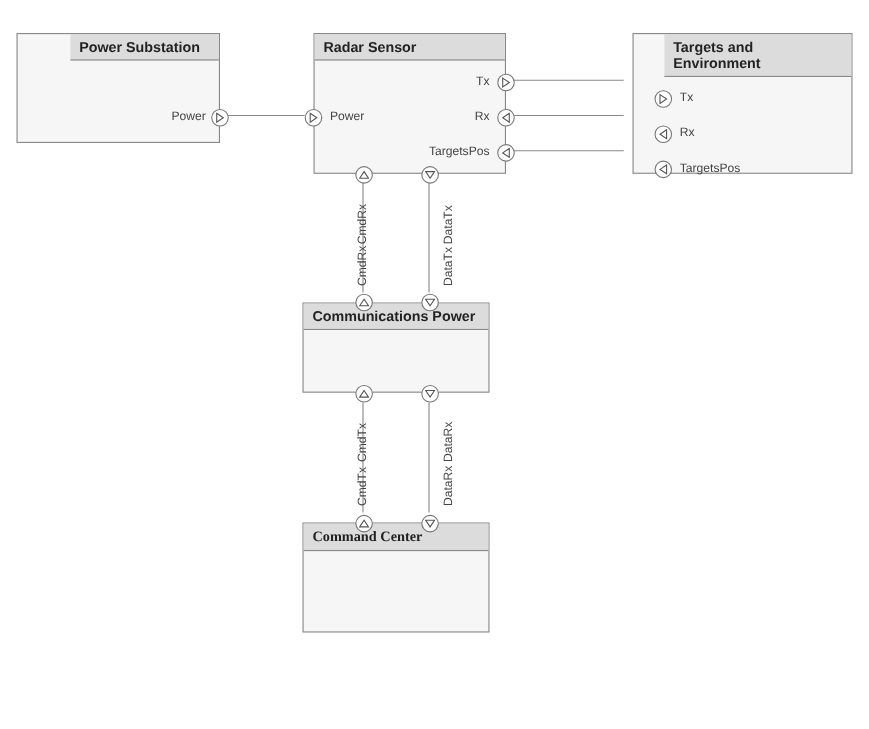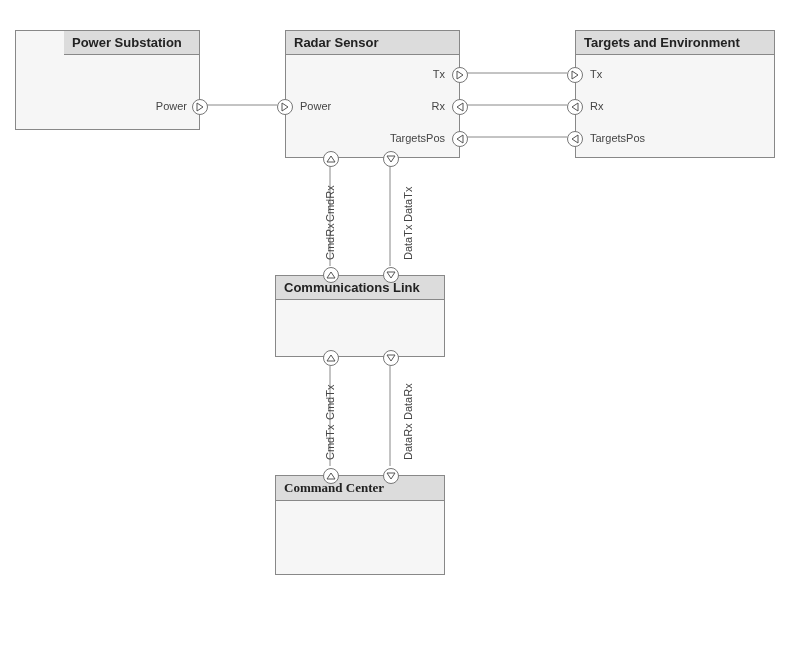--- a/index.html
+++ b/index.html
@@ -150,21 +150,21 @@
         </svg>
     </div>
   </div>
 </div>
 
 <span class="vlabel" style="left:324px; top:222px;">CmdRx</span>
 <span class="vlabel" style="left:324px; top:260px;">CmdRx</span>
 <span class="vlabel" style="left:402px; top:222px;">DataTx</span>
 <span class="vlabel" style="left:402px; top:260px;">DataTx</span>
 
-<div class="block" style="left:575px; top:30px; width:200px; height:128px;">
+<div class="block" style="left:575px; top:30px; width:200px; height:128px;padding-left:28px;">
   <div class="block-header">Targets and Environment</div>
   <div class="block-body">
 
     <div class="port" style="left:-9px; top:12px;">
       <svg width="10" height="10">
           <polygon points="2,1 8,5 2,9" fill="none" stroke="#555" stroke-width="1"></polygon>
         </svg>
     </div>
     <span class="port-label" style="left:14px; top:13px;">Tx</span>
 
@@ -178,21 +178,21 @@
     <div class="port" style="left:-9px; top:76px;">
       <svg width="10" height="10">
           <polygon points="8,1 2,5 8,9" fill="none" stroke="#555" stroke-width="1"></polygon>
         </svg>
     </div>
     <span class="port-label" style="left:14px; top:77px;">TargetsPos</span>
   </div>
 </div>
 
 <div class="block" style="left:275px; top:275px; width:170px; height:82px;">
-  <div class="block-header">Communications Link</div>
+  <div class="block-header">Communications Power</div>
   <div class="block-body">
 
     <div class="port" style="top:-33px; left:47px;">
       <svg width="10" height="10">
           <polygon points="1,8 5,2 9,8" fill="none" stroke="#555" stroke-width="1"></polygon>
         </svg>
     </div>
     <div class="port" style="top:-33px; left:107px;">
       <svg width="10" height="10">
           <polygon points="1,2 9,2 5,8" fill="none" stroke="#555" stroke-width="1"></polygon>

